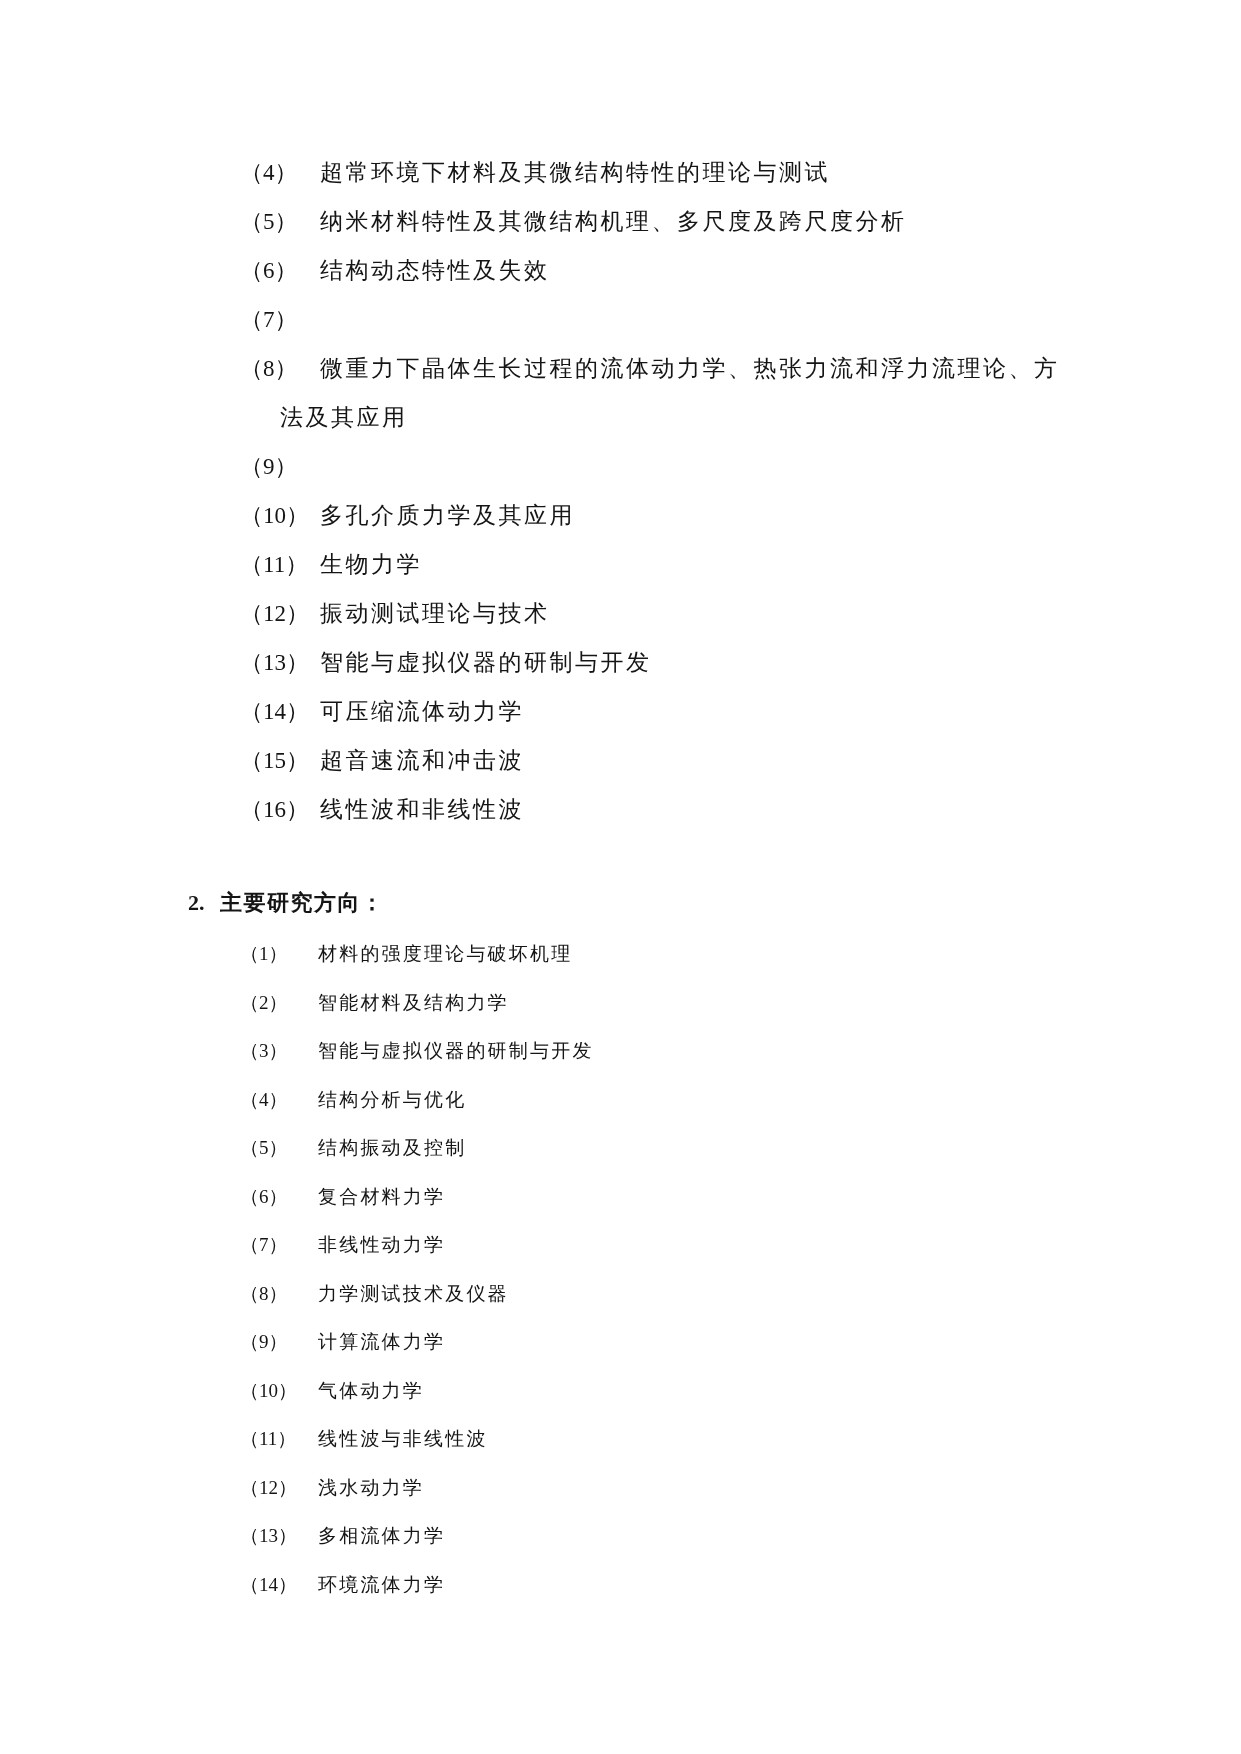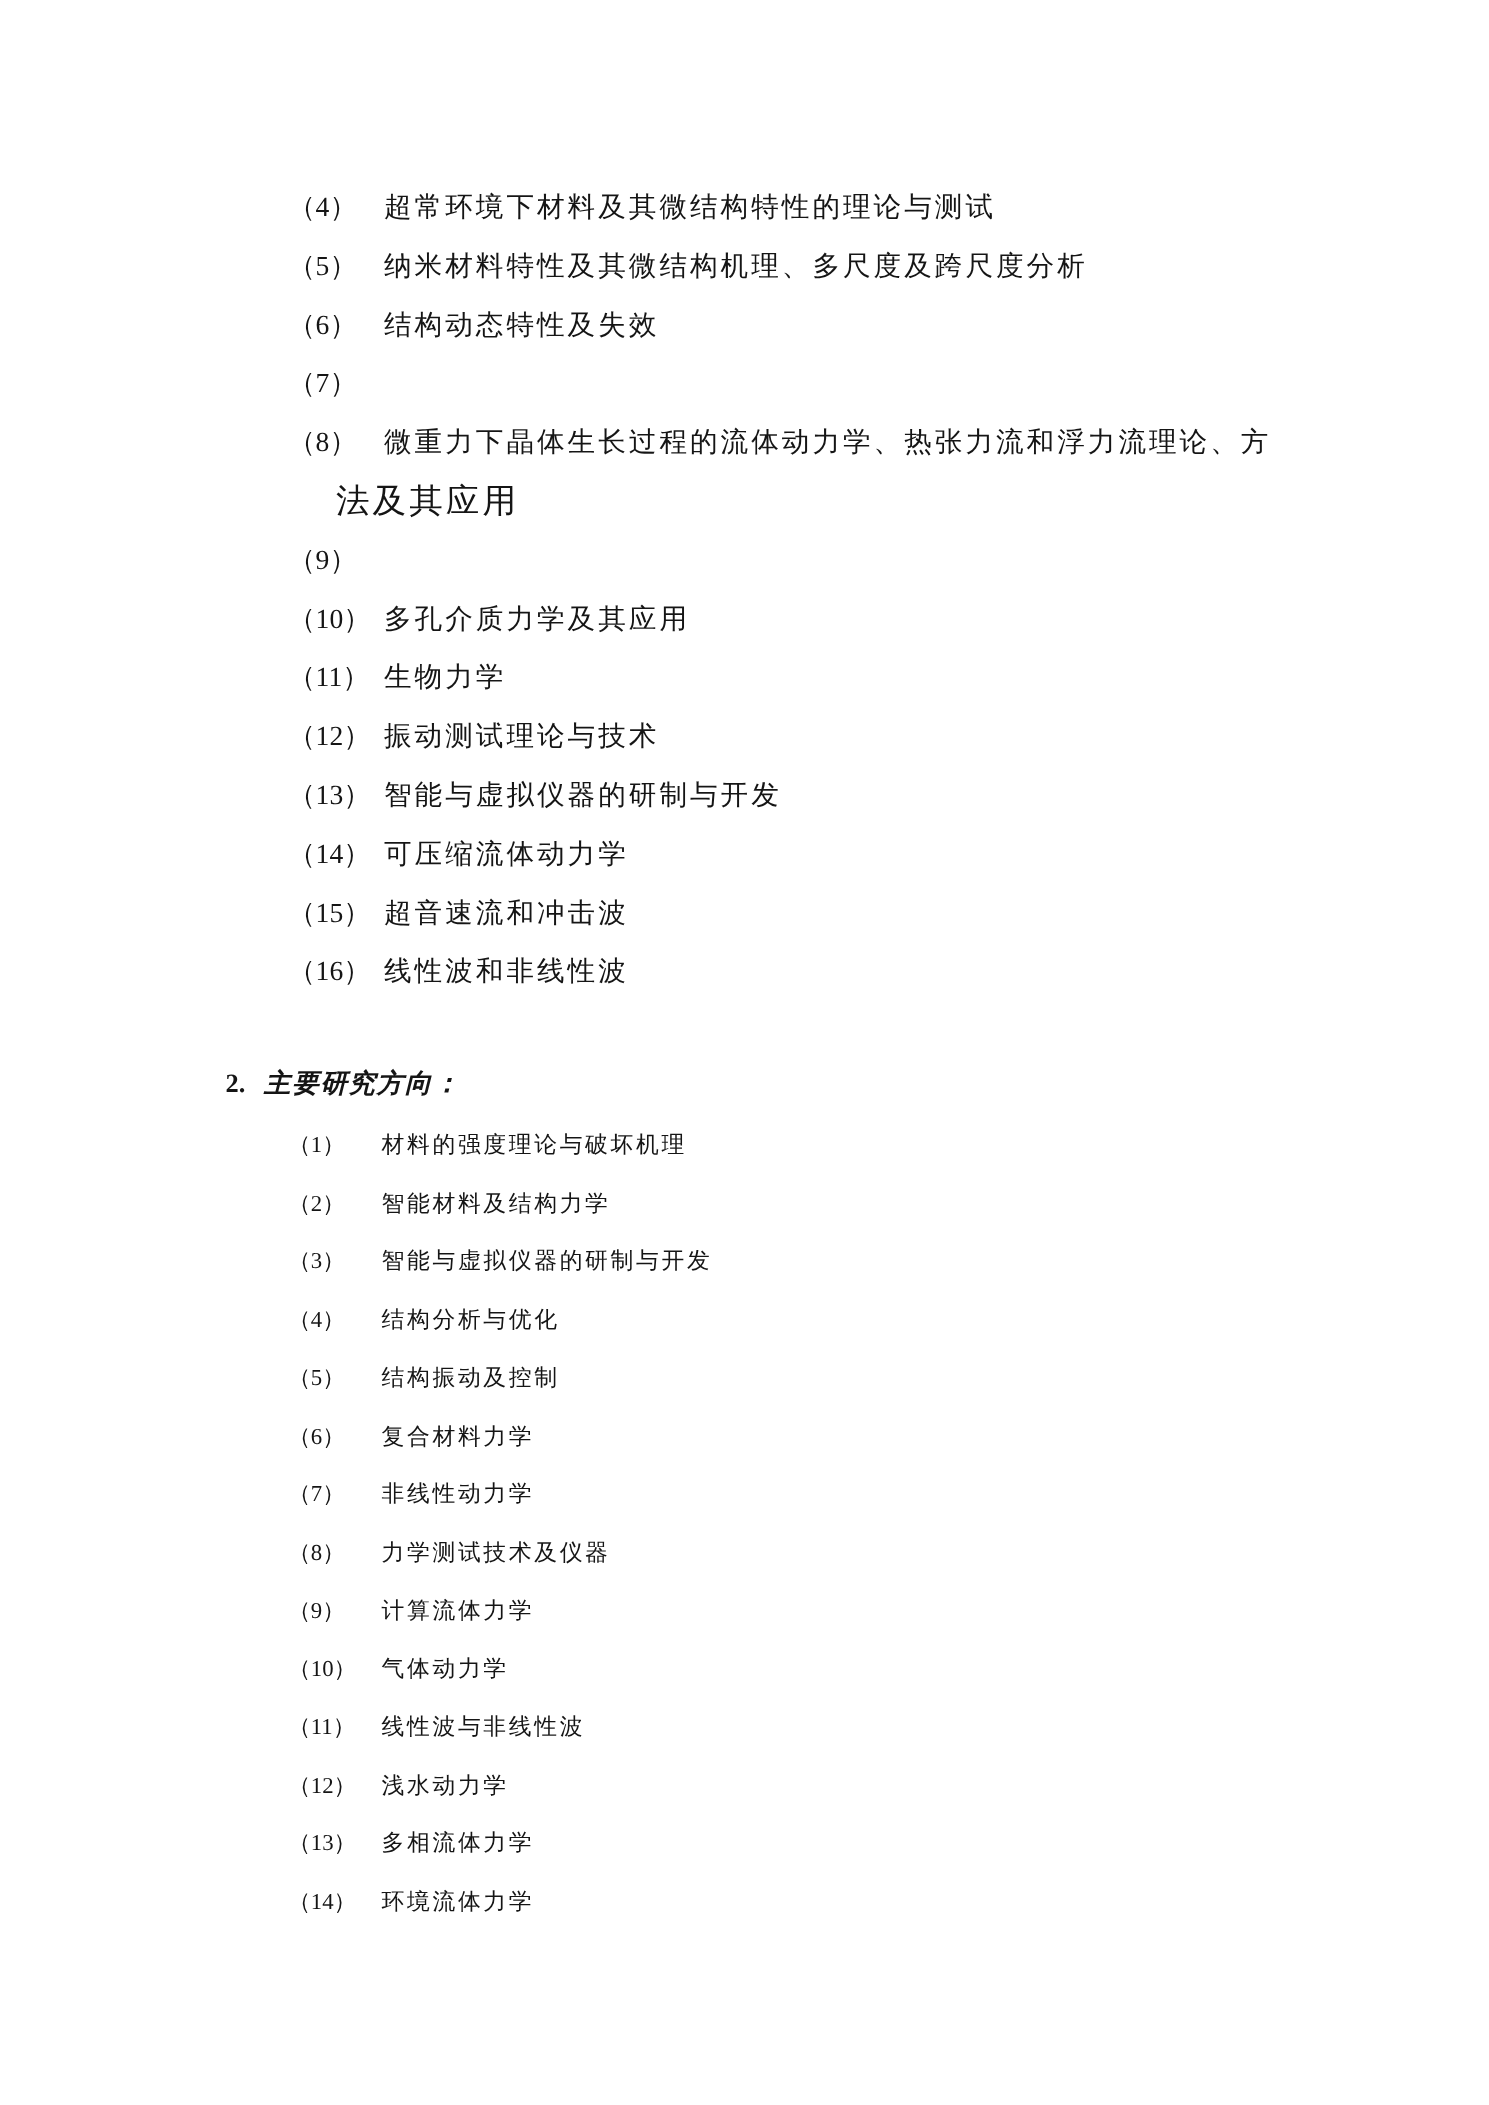--- a/index.html
+++ b/index.html
@@ -32,40 +32,39 @@
   }
   .list-1 .row .num {
     flex: 0 0 80px;
     letter-spacing: 0;
   }
   .list-1 .cont {
     display: flex;
     align-items: center;
     height: 49px;
     margin-left: 280px;
-    font-size: 28px;
+    font-size: 23px;
     letter-spacing: 2.5px;
     white-space: nowrap;
   }
   
   .heading {
     display: flex;
     align-items: center;
     height: 34px;
     margin-top: 52px;
     margin-left: 188px;
     font-weight: bold;
     font-size: 22px;
   }
   .heading .h-num {
     flex: 0 0 32px;
   }
   .heading .h-title {
     letter-spacing: 1.5px;
-    font-style: italic;
   }
   
   .list-2 {
     margin-top: 10px;
   }
   .list-2 .row {
     display: flex;
     align-items: center;
     height: 48.5px;
     margin-left: 240px;

